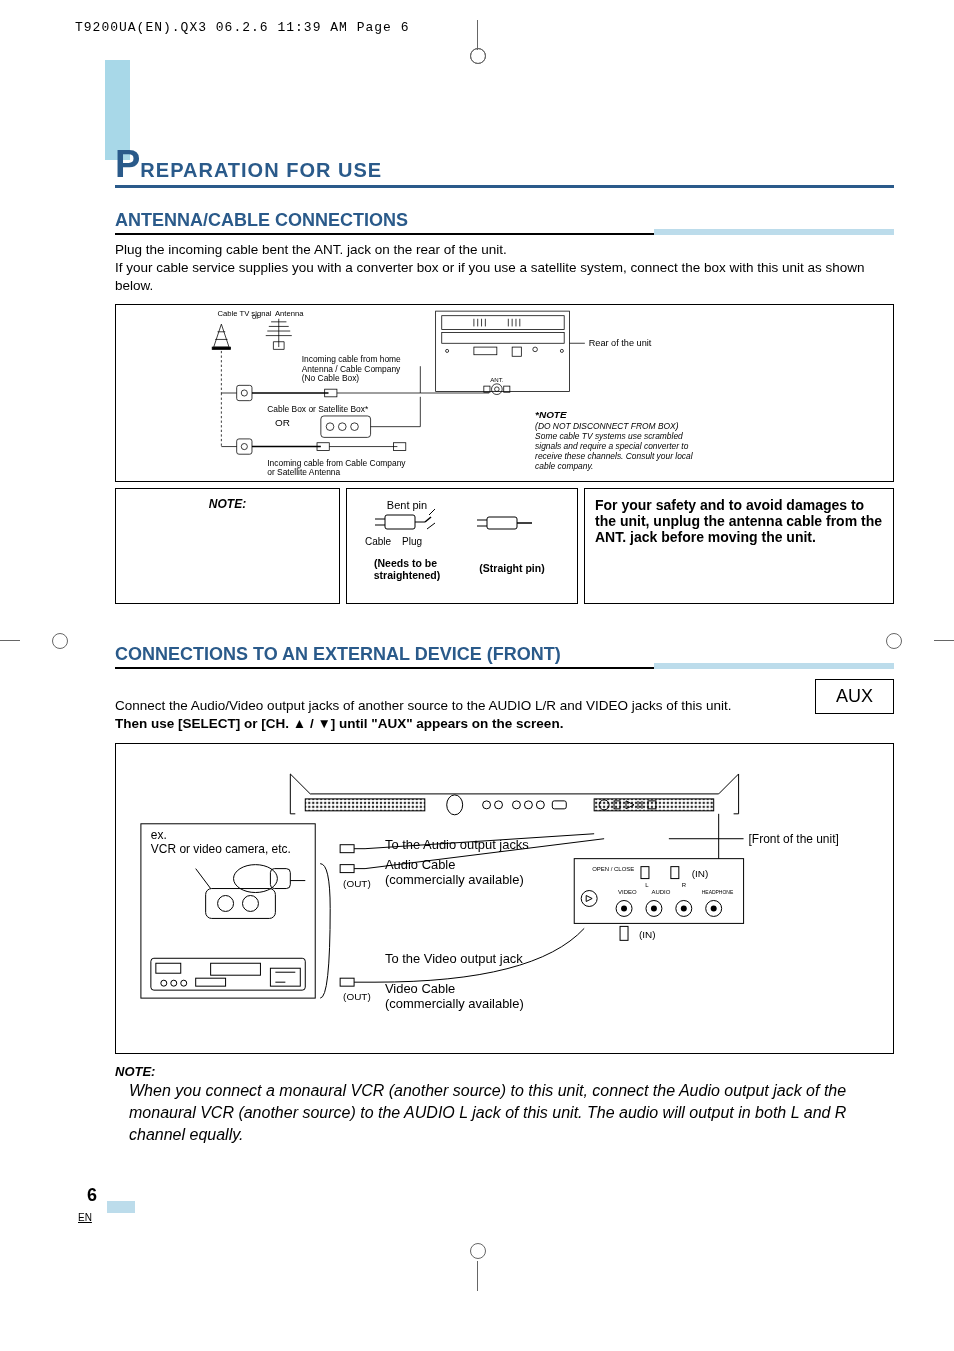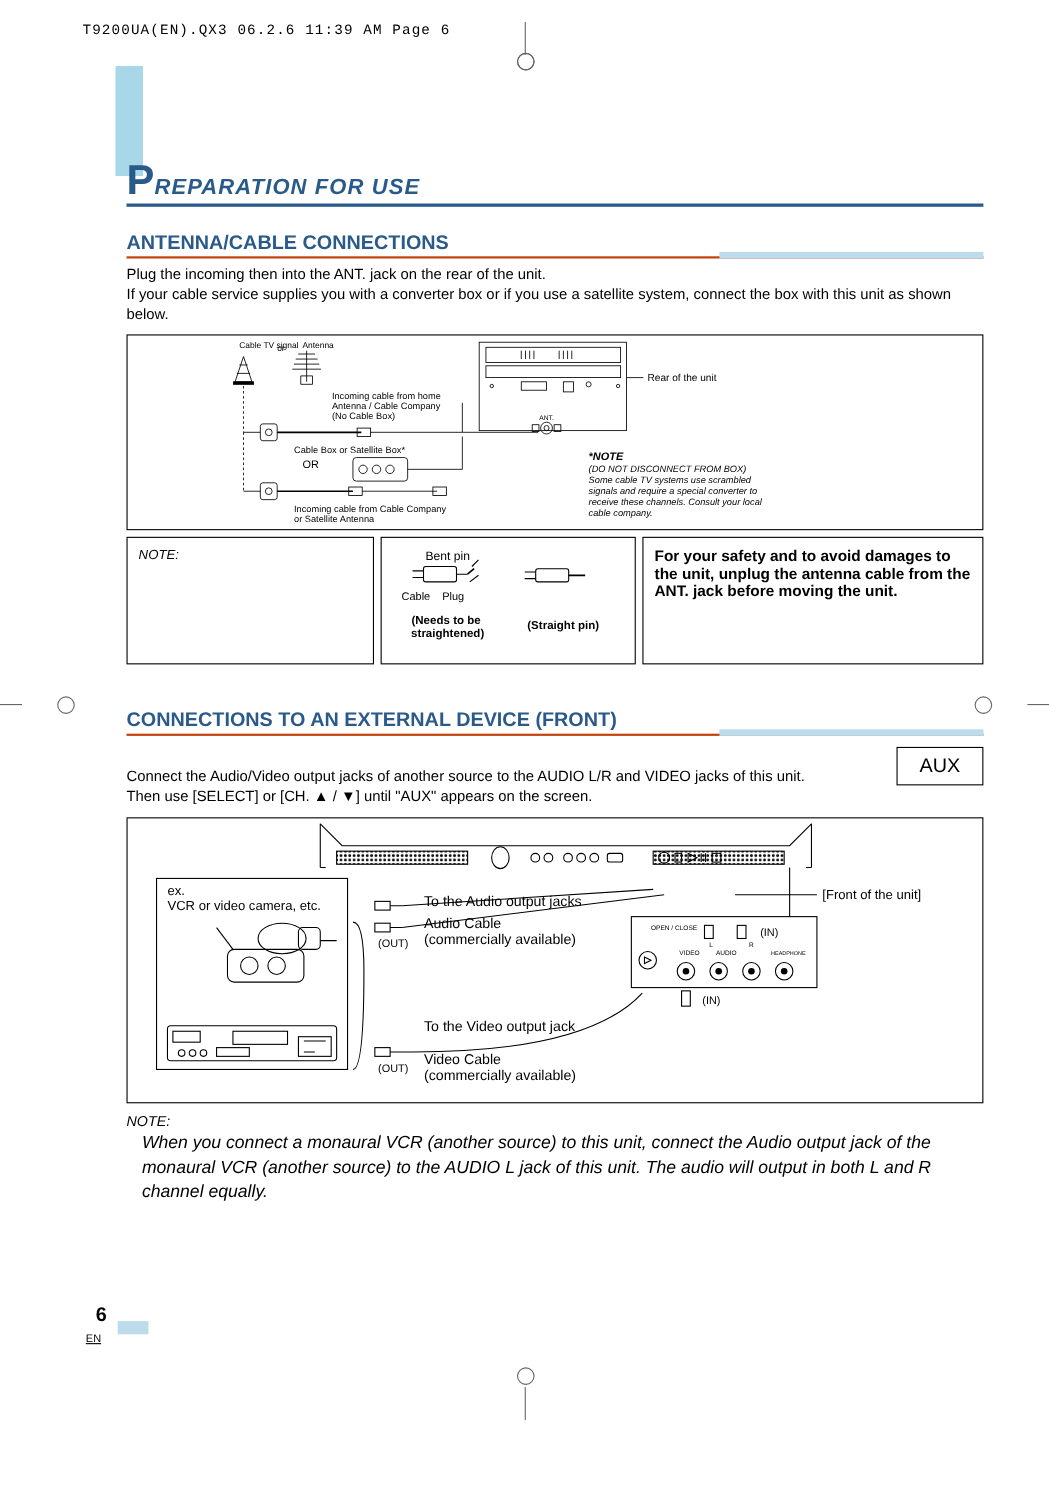--- a/index.html
+++ b/index.html
@@ -110,28 +110,27 @@
     font-size: 38px;
     font-weight: bold;
     color: #2a5a8a;
     line-height: 1;
   }
   .main-title .rest {
     font-size: 20px;
     font-weight: bold;
     color: #2a5a8a;
     letter-spacing: 1px;
-    font-style: italic;
   }
 
   .section-title {
     font-size: 18px;
     font-weight: bold;
     color: #2a5a8a;
-    border-bottom: 2px solid #c2410c;
+    border-bottom: 2px solid #000000;
     padding-bottom: 2px;
     margin-bottom: 6px;
     position: relative;
   }
   .section-title::after {
     content:"";
     position:absolute;
     right:0;bottom:-2px;width:240px;height:6px;background:#bcdceb;
   }
 
@@ -154,23 +153,23 @@
   .note-cell {
     border: 1px solid #000;
     padding: 8px 10px;
     font-size: 12px;
   }
   .note-cell.n1 { flex: 0 0 225px; }
   .note-cell.n2 { flex: 0 0 220px; position: relative; }
   .note-cell.n3 { flex: 1; font-size: 14px; font-weight: bold; }
 
   .italic { font-style: italic; }
-  .bold { font-weight: normal; }
-
-  #external-diagram { height: 260px; margin-top:10px; }
+  .bold { font-weight: bold; text-align: center; }
+
+  #external-diagram { height: 311px; margin-top:10px; }
 
   .aux-box {
     position:absolute; right:0; top:0;
     border:1px solid #000; padding:6px 20px;
     font-size:18px;
   }
 
   .page-num {
     position:absolute;
     left:87px; bottom:145px;
@@ -205,21 +204,21 @@
 
   <div class="content">
 
     <div class="main-title">
       <span class="big">P</span>
       <span class="rest">REPARATION FOR USE</span>
     </div>
 
     <div class="section-title">ANTENNA/CABLE CONNECTIONS</div>
     <div class="body-text">
-      <span>Plug the incoming then into the ANT. jack on the rear of the unit.</span><br>
+      <span>Plug the incoming cable bent the ANT. jack on the rear of the unit.</span><br>
       <span>If your cable service supplies you with a converter box or if you use a satellite system, connect the box with this unit as shown below.</span>
     </div>
 
     <div class="diagram-box" id="antenna-diagram">
       <svg width="100%" height="100%" viewBox="0 0 780 230">
 
         <text x="15" y="15" font-size="10">Cable TV signal</text>
         <text x="60" y="18" font-size="10">or</text>
         <text x="90" y="15" font-size="10">Antenna</text>
 

